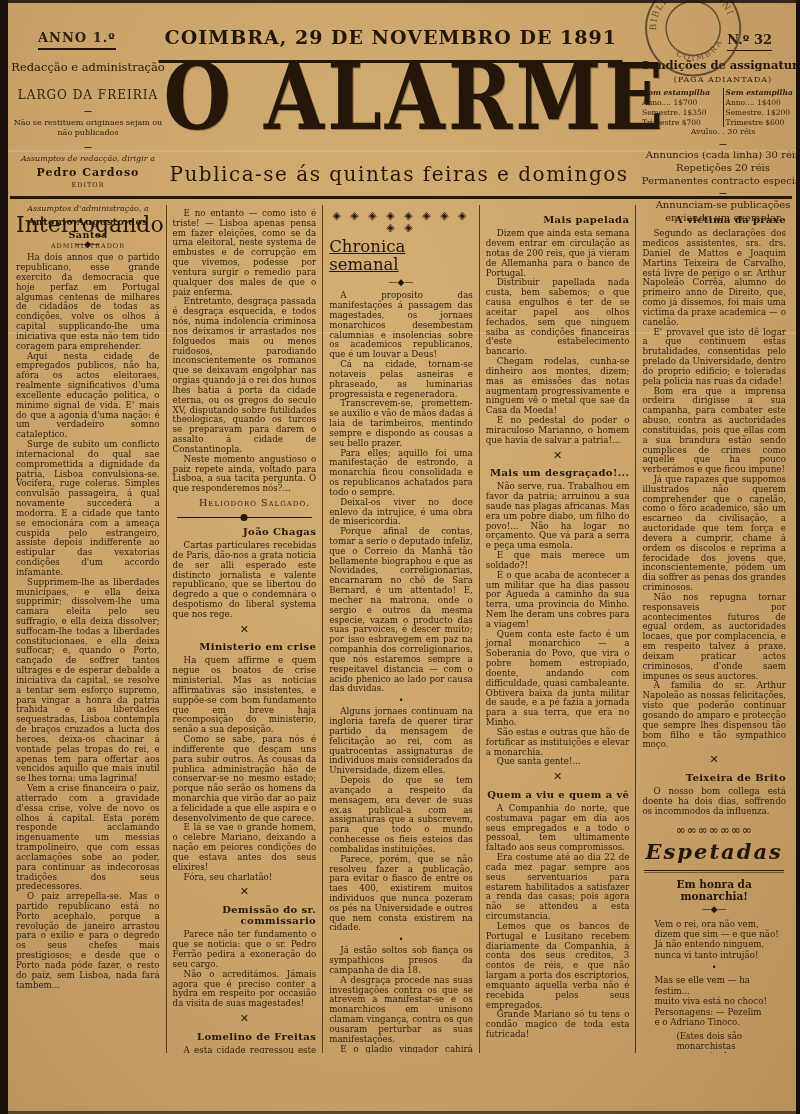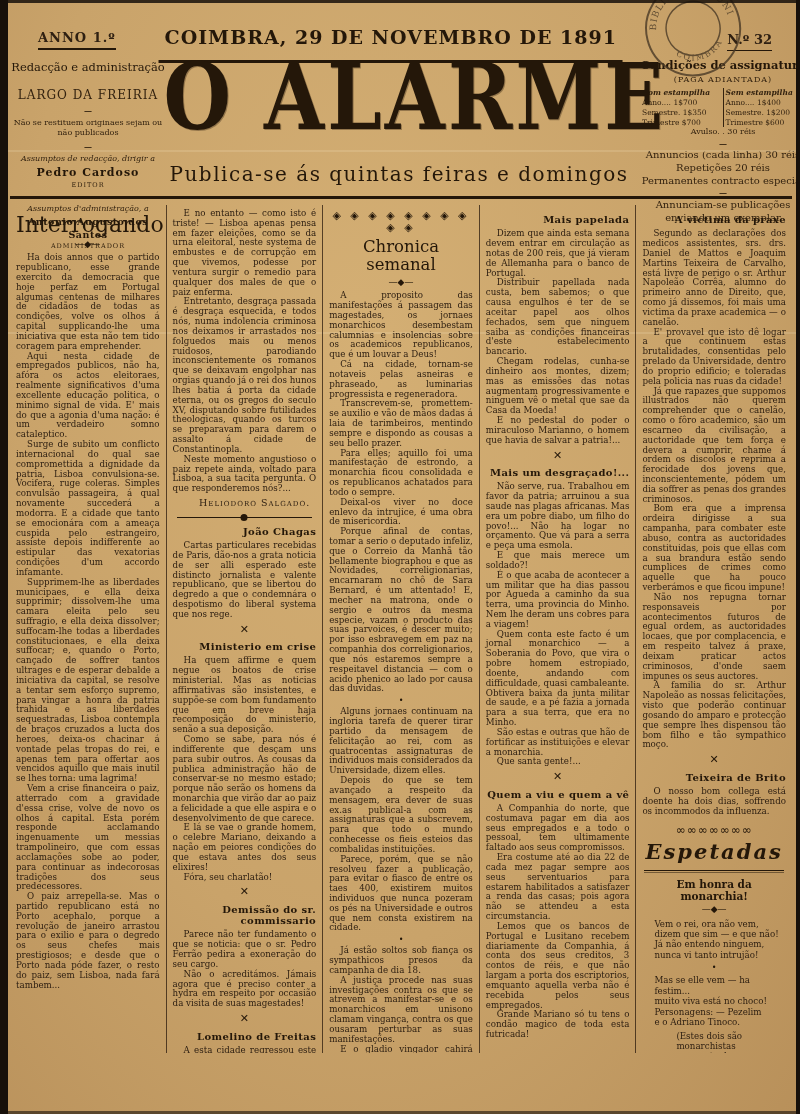--- a/index.html
+++ b/index.html
@@ -50,21 +50,21 @@
 
   
   #columns{position:absolute;top:205px;left:10px;width:782px;height:848px;display:flex;z-index:2;}
   .col{flex:1 1 0;padding:4px 6px 0;overflow:hidden;font-size:8.7px;line-height:1.13;}
   .col + .col{border-left:1px solid rgba(42,26,12,.75);}
 
   .it-p{text-align:justify;text-indent:11px;margin:0;}
   .it-h1{text-align:center;font-size:22px;color:#241709;margin:4px 0 2px;line-height:1.1;}
   .it-h2{font-weight:bold;font-size:10px;letter-spacing:.4px;color:#241709;margin:5px 0 4px;text-align:right;}
   .it-hc{font-weight:bold;font-size:10.5px;text-align:center;color:#241709;margin:8px 0 2px;}
-  .it-ctitle{text-align:center;font-size:16.5px;color:#241709;margin:3px 0 0;}
+  .it-ctitle{text-align:left;font-size:16.5px;color:#241709;margin:3px 0 0;text-decoration:underline;}
   .it-script{text-align:center;font-style:italic;font-weight:bold;font-size:21px;letter-spacing:2px;color:#241709;margin:2px 0 4px;}
   .it-sig{text-align:right;font-variant:small-caps;letter-spacing:1px;font-size:9.5px;margin:4px 6px 2px 0;}
   .it-orn,.it-x,.it-dot,.it-diamonds,.it-chain{text-align:center;font-family:"DejaVu Sans",sans-serif;color:#241709;}
   .it-orn{font-size:9px;margin:2px 0 4px;}
   .it-x{font-size:11px;margin:4px 0;}
   .it-dot{font-size:8px;margin:2px 0;}
   .it-diamonds{font-size:11px;letter-spacing:3px;margin:1px 0 0;}
   .it-chain{font-size:12px;letter-spacing:1px;margin:8px 0 2px;}
   .it-hrdot{position:relative;border-top:1.5px solid #241709;margin:8px 4px;}
   .it-hrdot:after{content:"";position:absolute;left:50%;top:-4px;width:7px;height:7px;background:#241709;border-radius:50%;transform:translateX(-50%);}
@@ -191,21 +191,21 @@
         <div class="it-p">Transcrevem-se, promettem-se auxilio e vão de mãos dadas á laia de tarimbeiros, mentindo sempre e dispondo as cousas a seu bello prazer.</div>
         <div class="it-p">Para elles; aquillo foi uma manifestação de estrondo, a monarchia ficou consolidada e os republicanos achatados para todo o sempre.</div>
         <div class="it-p">Deixal-os viver no doce enlevo da intrujice, é uma obra de misericordia.</div>
         <div class="it-p">Porque afinal de contas, tomar a serio o deputado infeliz, que o Correio da Manhã tão bellamente biographou e que as Novidades, correligionarias, encarnaram no chô de Sara Bernard, é um attentado! E, mecher na matrona, onde o sergio e outros da mesma especie, vazam o producto das suas parvoices, é descer muito; por isso esbravegem em paz na companhia dos correligionarios, que nós estaremos sempre a respeitavel distancia — com o acido phenico ao lado por causa das duvidas.</div>
         <div class="it-dot">•</div>
         <div class="it-p">Alguns jornaes continuam na ingloria tarefa de querer tirar partido da mensagem de felicitação ao rei, com as quatrocentas assignaturas de individuos mais considerados da Universidade, dizem elles.</div>
         <div class="it-p">Depois do que se tem avançado a respeito da mensagem, era dever de suas ex.as publical-a com as assignaturas que a subscrevem, para que todo o mundo conhecesse os fieis esteios das combalidas instituições.</div>
         <div class="it-p">Parece, porém, que se não resolveu fazer a publicação, para evitar o fiasco de entre os taes 400, existirem muitos individuos que nunca pozeram os pés na Universidade e outros que nem consta existirem na cidade.</div>
         <div class="it-dot">•</div>
         <div class="it-p">Já estão soltos sob fiança os sympathicos presos da campanha de dia 18.</div>
-        <div class="it-p">A justiça procede nas suas investigações contra os que se atrevem a manifestar-se e os monarchicos em unisono clamam vingança, contra os que ousaram perturbar as suas manifestações.</div>
+        <div class="it-p">A desgraça procede nas suas investigações contra os que se atrevem a manifestar-se e os monarchicos em unisono clamam vingança, contra os que ousaram perturbar as suas manifestações.</div>
         <div class="it-p">E o gladio vingador cahirá sobre aquelles que tiverem a desfaçatez de gritar uns vivas á Patria, esse misero que está sendo retalhado em proveito dos que campeiam pelas alturas!...</div>
       </div>
       <div class="col">
         <div class="it-h2">Mais papelada</div>
         <div class="it-p">Dizem que ainda esta semana devem entrar em circulação as notas de 200 reis, que já vieram de Allemanha para o banco de Portugal.</div>
         <div class="it-p">Distribuir papellada nada custa, bem sabemos; o que causa engulhos é ter de se aceitar papel aos olhos fechados, sem que ninguem saiba as condições financeiras d'este estabelecimento bancario.</div>
         <div class="it-p">Chegam rodelas, cunha-se dinheiro aos montes, dizem; mas as emissões das notas augmentam progressivamente e ninguem vê o metal que sae da Casa da Moeda!</div>
         <div class="it-p">E no pedestal do poder o miraculoso Marianno, o homem que havia de salvar a patria!...</div>
         <div class="it-x">✕</div>
         <div class="it-h2">Mais um desgraçado!...</div>
@@ -219,22 +219,22 @@
         <div class="it-h2">Quem a viu e quem a vê</div>
         <div class="it-p">A Companhia do norte, que costumava pagar em dia aos seus empregados e a todo o pessoal, tem ultimamente faltado aos seus compromissos.</div>
         <div class="it-p">Era costume até ao dia 22 de cada mez pagar sempre aos seus serventuarios para estarem habilitados a satisfazer a renda das casas; pois agora não se attendeu a esta circumstancia.</div>
         <div class="it-p">Lemos que os bancos de Portugal e Lusitano recebem diariamente da Companhia, á conta dos seus creditos, 3 contos de réis, e que não largam a porta dos escriptorios, emquanto aquella verba não é recebida pelos seus empregados.</div>
         <div class="it-p">Grande Mariano só tu tens o condão magico de toda esta futricada!</div>
       </div>
       <div class="col">
         <div class="it-h2">A victima da praxe</div>
         <div class="it-p">Segundo as declarações dos medicos assistentes, srs. drs. Daniel de Mattos e Joaquim Martins Teixeira de Carvalho, está livre de perigo o sr. Arthur Napoleão Corrêa, alumno do primeiro anno de Direito, que, como já dissemos, foi mais uma victima da praxe academica — o canelão.</div>
         <div class="it-p">E' provavel que isto dê logar a que continuem estas brutalidades, consentidas pelo prelado da Universidade, dentro do proprio edificio; e toleradas pela policia nas ruas da cidade!</div>
+        <div class="it-p">Bom era que a imprensa ordeira dirigisse a sua campanha, para combater este abuso, contra as auctoridades constituidas, pois que ellas com a sua brandura estão sendo cumplices de crimes como aquelle que ha pouco verberámos e que ficou impune!</div>
         <div class="it-p">Já que rapazes que suppomos illustrados não querem comprehender que o canelão, como o fôro academico, são um escarneo da civilisação, a auctoridade que tem força e devera a cumprir, chame á ordem os discolos e reprima a ferocidade dos jovens que, inconscientemente, pódem um dia soffrer as penas dos grandes criminosos.</div>
-        <div class="it-p">Bom era que a imprensa ordeira dirigisse a sua campanha, para combater este abuso, contra as auctoridades constituidas, pois que ellas com a sua brandura estão sendo cumplices de crimes como aquelle que ha pouco verberámos e que ficou impune!</div>
         <div class="it-p">Não nos repugna tornar responsaveis por acontecimentos futuros de egual ordem, as auctoridades locaes, que por complacencia, e em respeito talvez á praxe, deixam praticar actos criminosos, d'onde saem impunes os seus auctores.</div>
         <div class="it-p">Á familia do sr. Arthur Napoleão as nossas felicitações, visto que poderão continuar gosando do amparo e protecção que sempre lhes dispensou tão bom filho e tão sympathico moço.</div>
         <div class="it-x">✕</div>
         <div class="it-h2">Teixeira de Brito</div>
         <div class="it-p">O nosso bom collega está doente ha dois dias, soffrendo os incommodos da influenza.</div>
         <div class="it-chain">∞∞∞∞∞∞∞</div>
         <div class="it-script">Espetadas</div>
         <div class="it-rule"></div>
         <div class="it-hc">Em honra da monarchia!</div>
         <div class="it-orn">—◆—</div>

